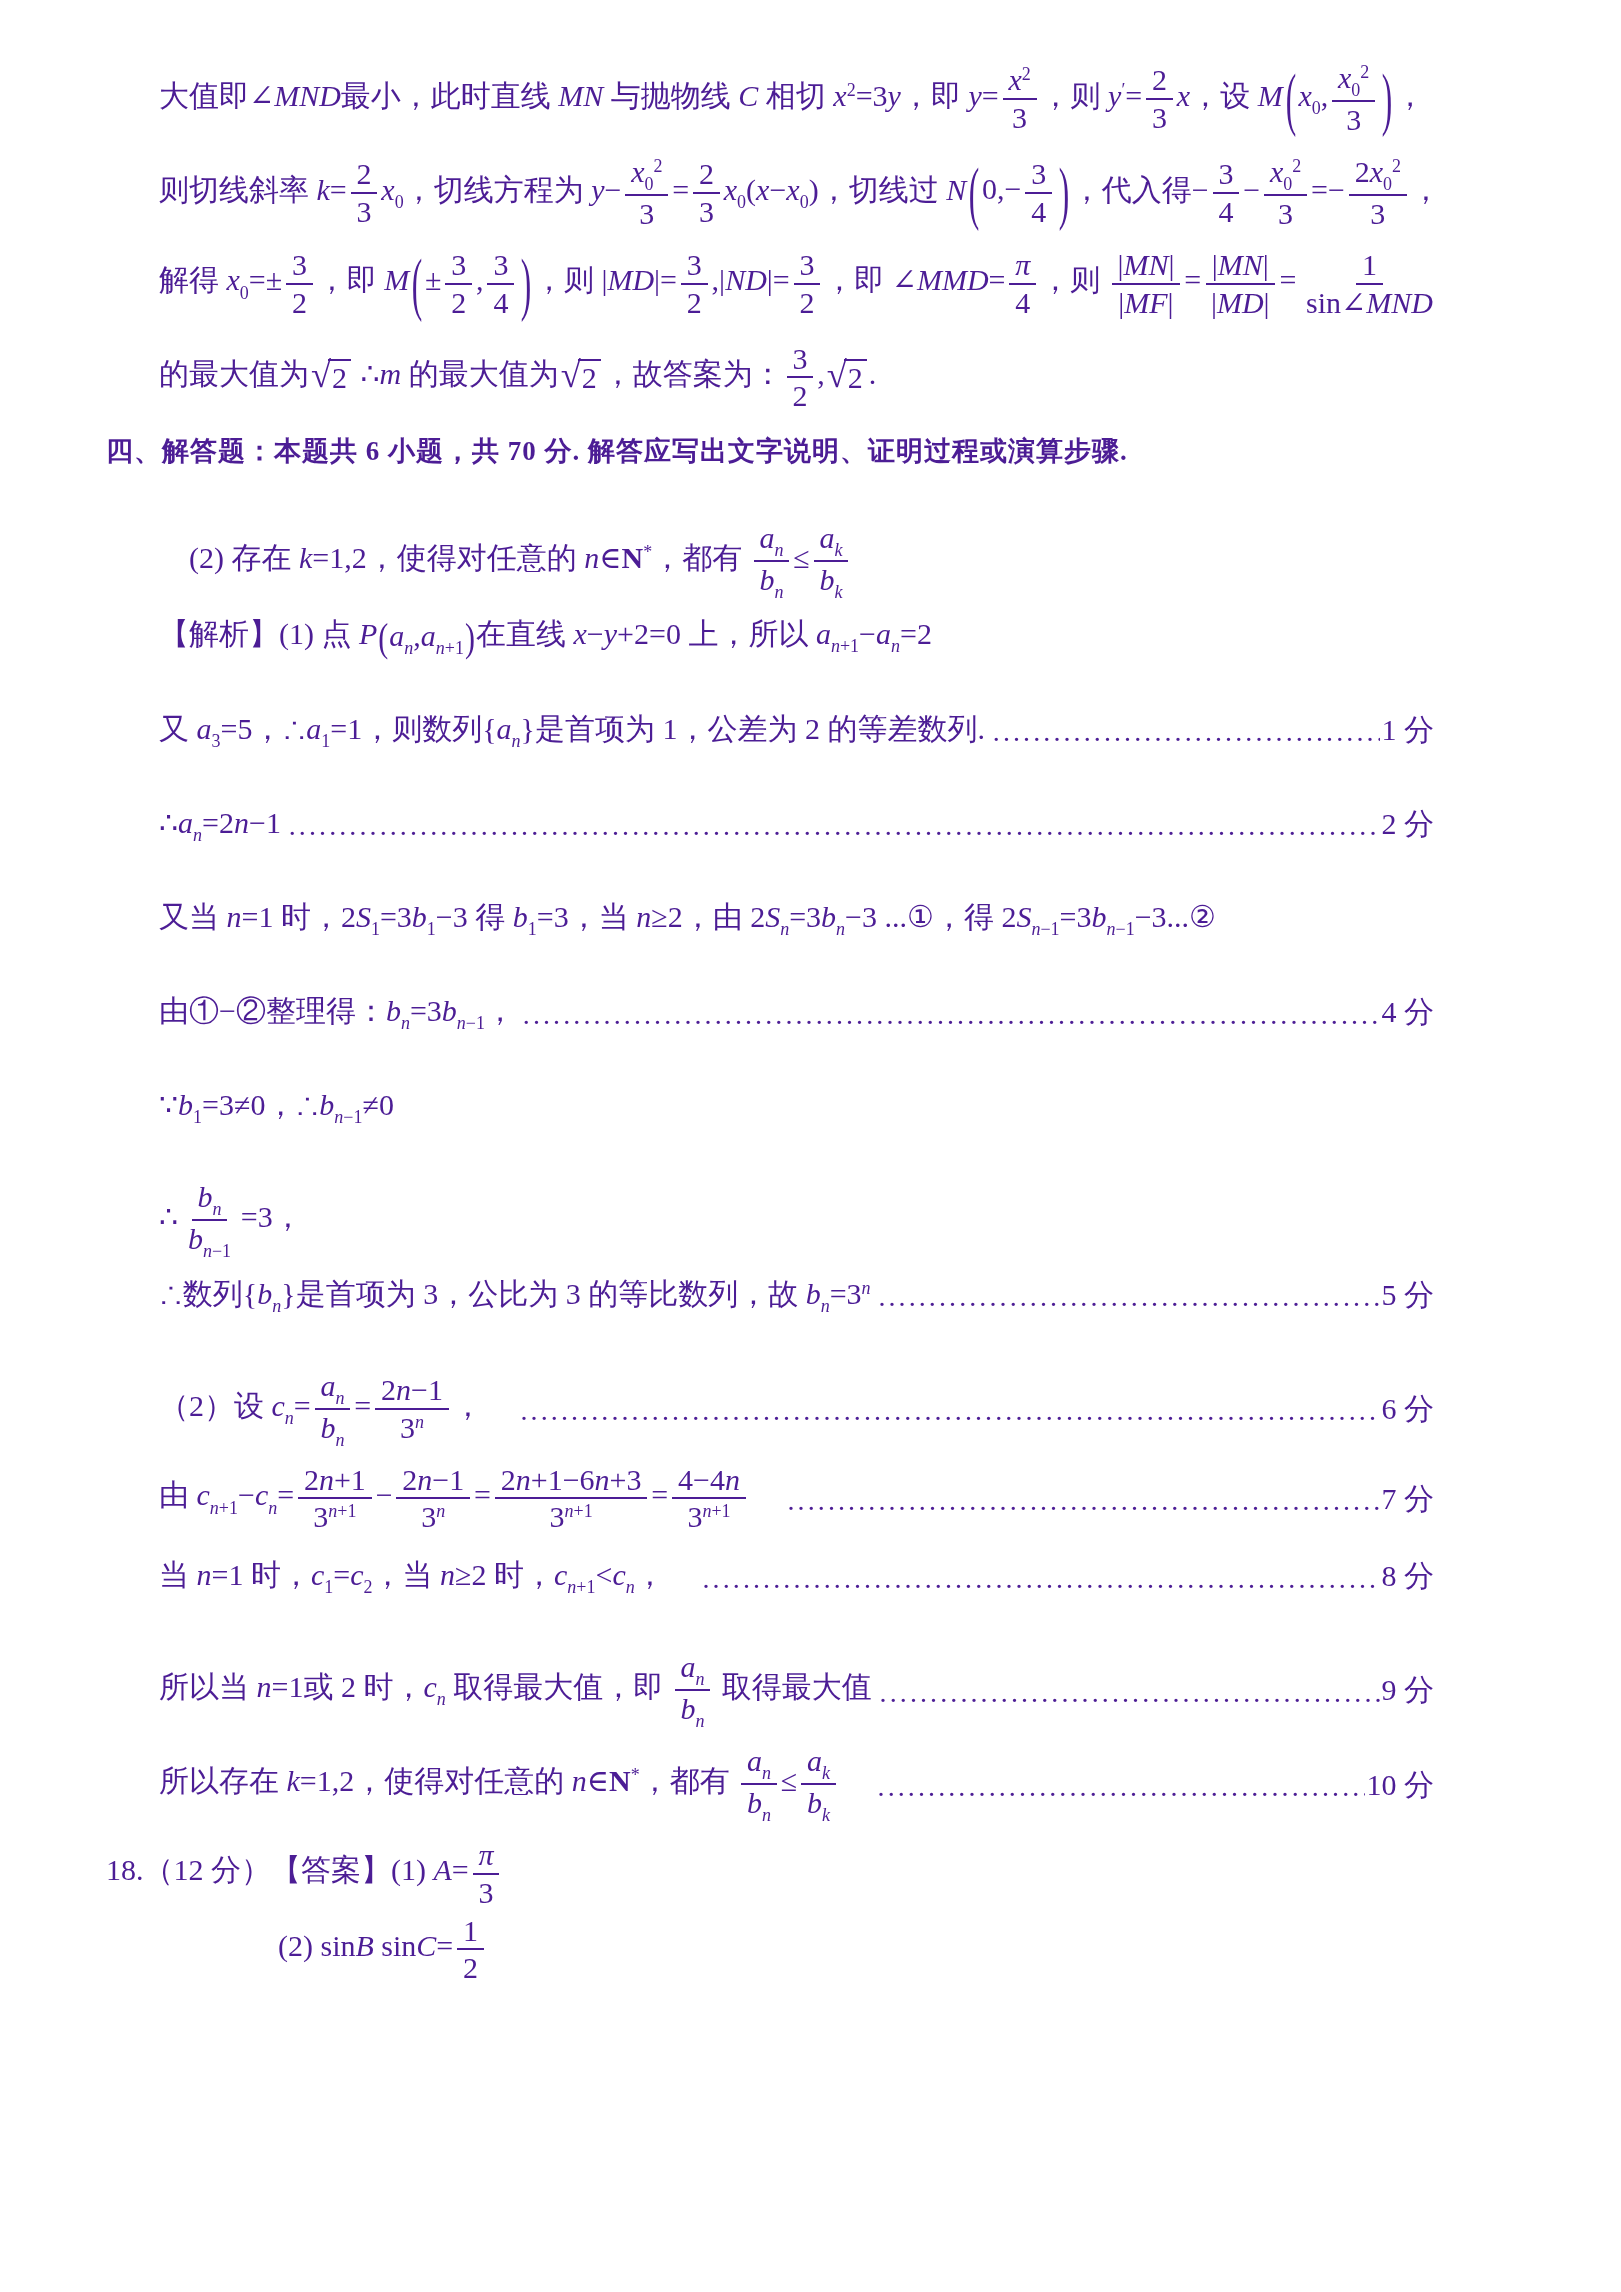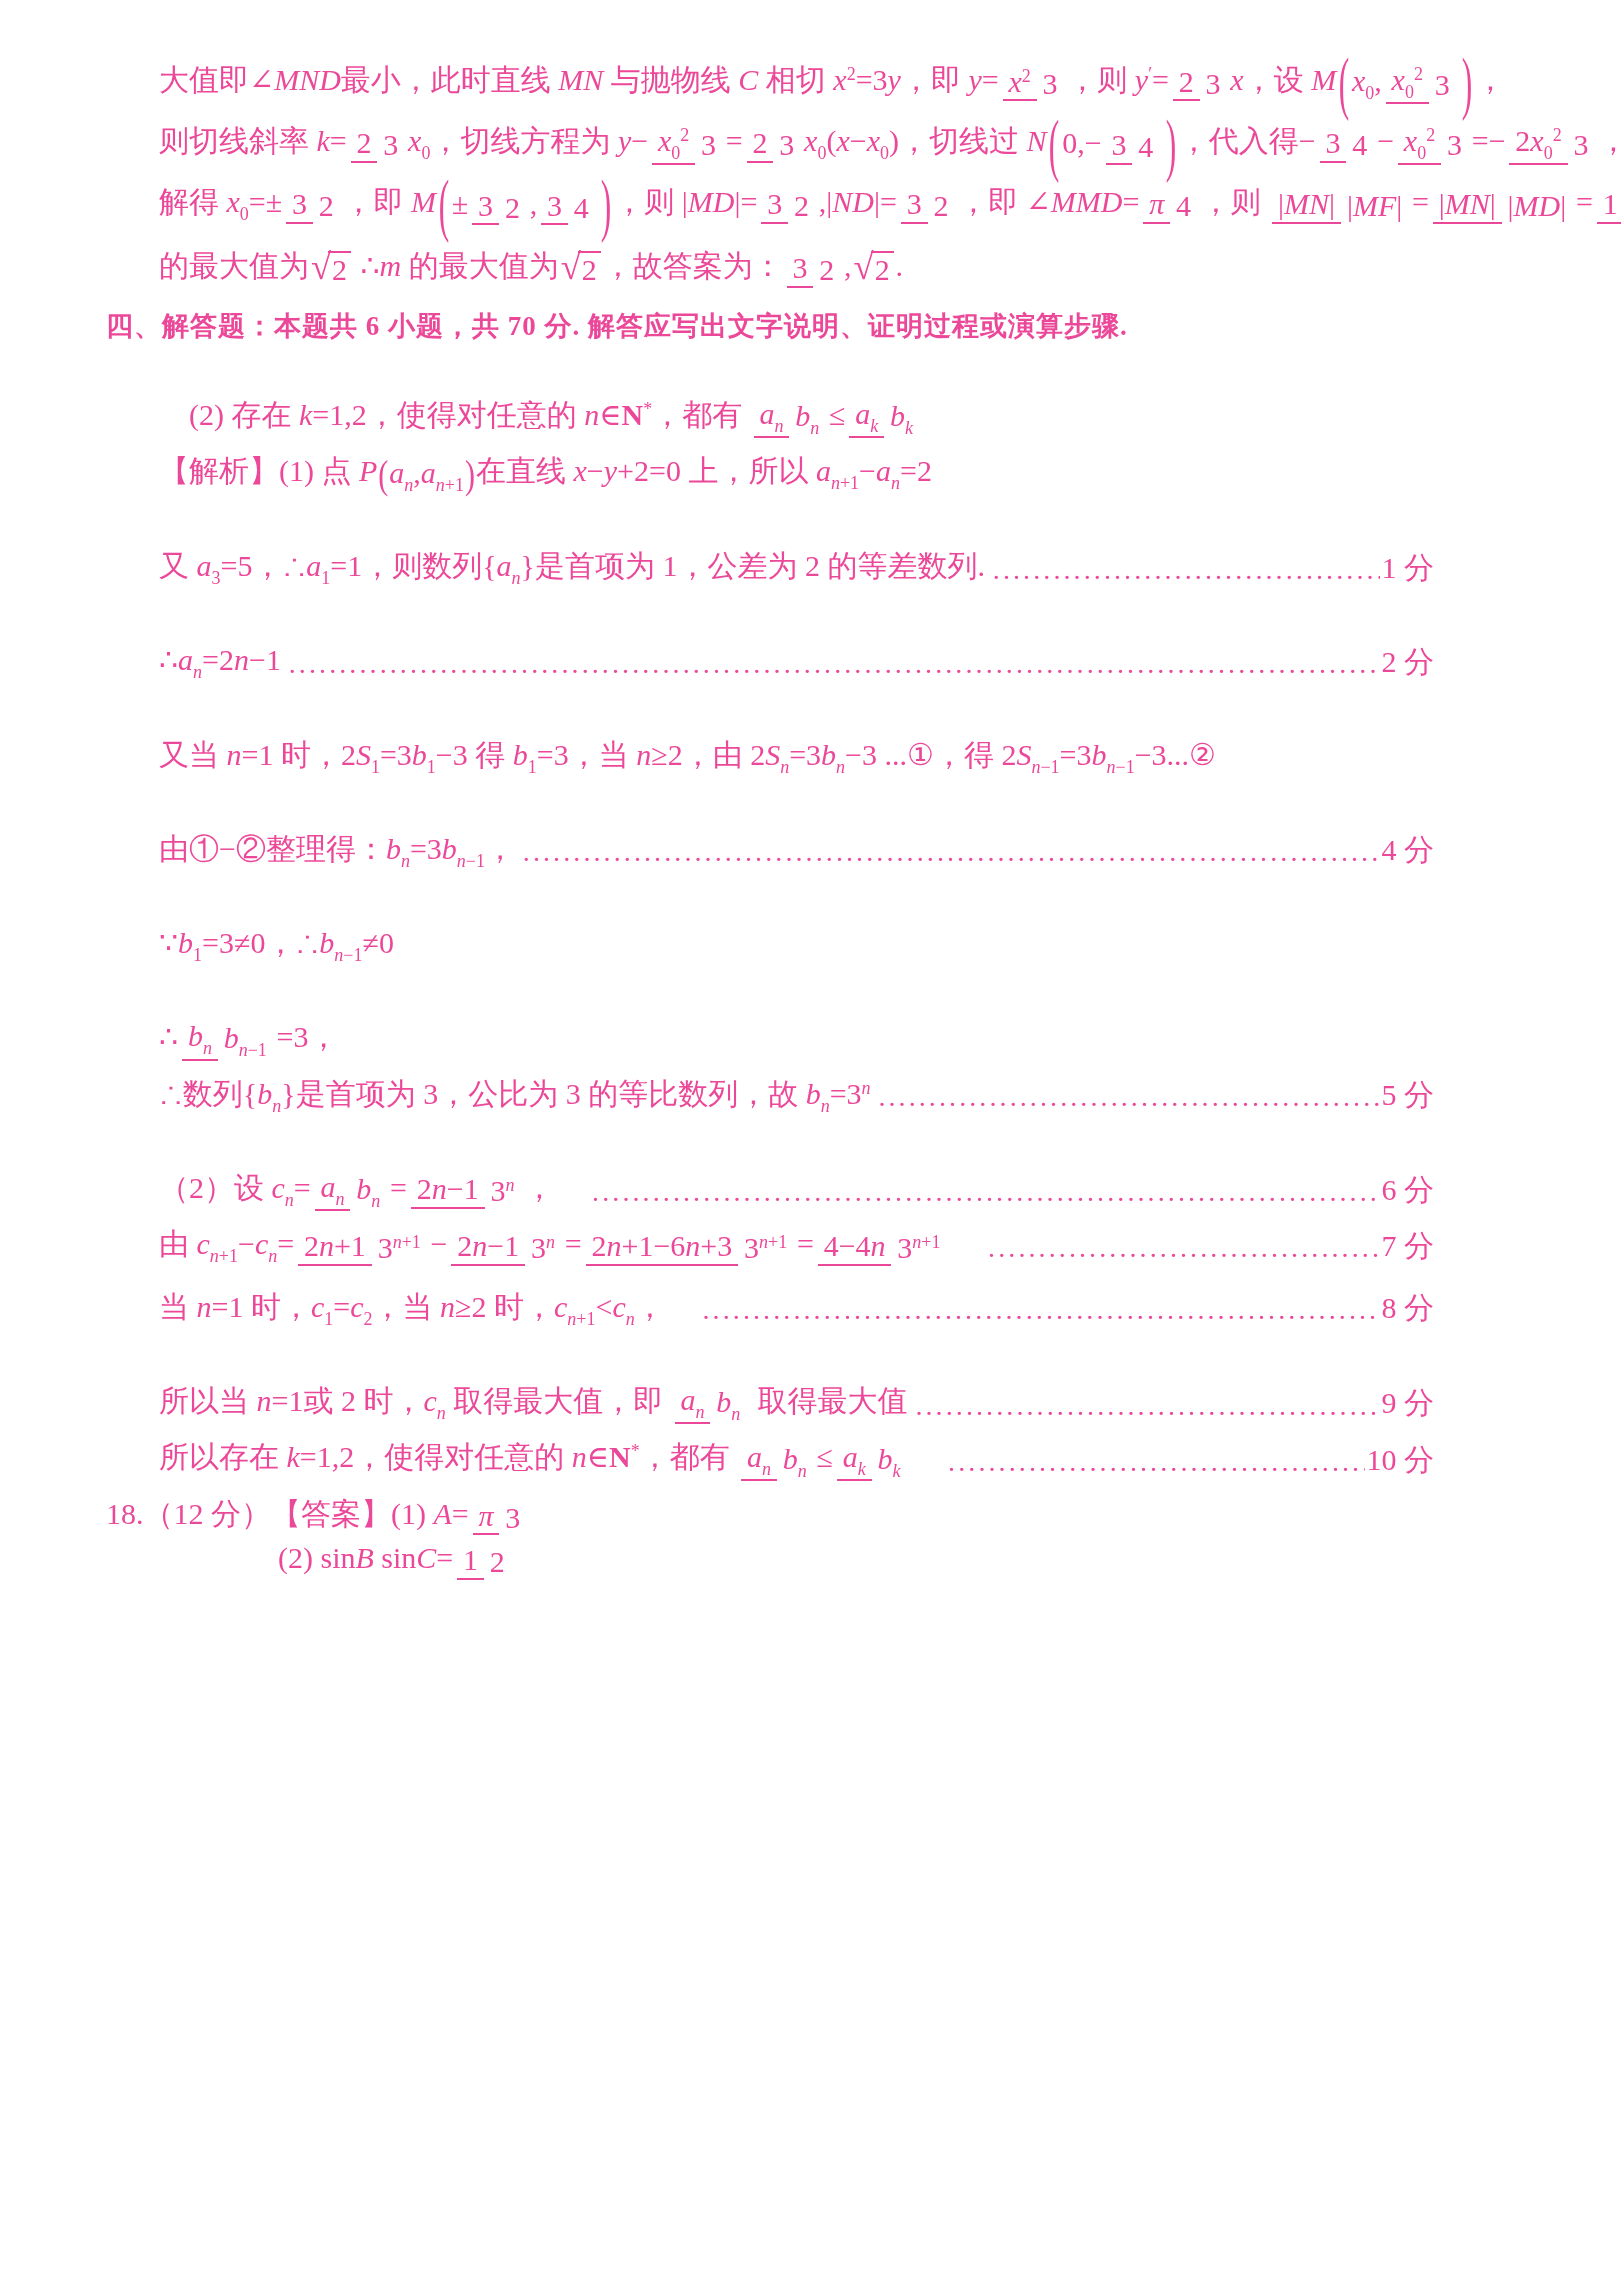--- a/index.html
+++ b/index.html
@@ -5,21 +5,21 @@
   html,body{margin:0;padding:0;background:#e8e8e8;}
   .page{
     position:relative;
     width:1621px;height:2293px;
     margin:0 auto;
     background:#ffffff;
     box-sizing:border-box;
     padding:61px 187px 29px 106px;
     overflow:hidden;
     font-family:"Liberation Serif","DejaVu Serif",serif;
-    color:#ec4899;
+    color:#4c1d95;
     font-size:30px;
   }
   .line{
     display:flex;
     align-items:center;
     white-space:pre;
     line-height:1.25;
   }
   .line .content{flex:0 0 auto;white-space:pre;}
   .line.heading{font-weight:bold;font-size:27px;letter-spacing:1px;}
@@ -33,21 +33,21 @@
     font-size:28px;
     transform:translateY(2px);
   }
   .score{flex:0 0 auto;white-space:nowrap;}
   
   .mi{font-style:italic;}
   .bf{font-weight:bold;}
   .msub{font-size:0.60em;line-height:1;vertical-align:-0.45em;}
   .msup{font-size:0.60em;line-height:1;vertical-align:0.55em;}
   .frac{
-    display:inline-flex;flex-direction:row;align-items:center;
+    display:inline-flex;flex-direction:column;align-items:center;
     vertical-align:middle;margin:0 3.9px;line-height:1.12;text-align:center;
   }
   .frac>.num{display:block;padding:0 5.9px 1px;border-bottom:2.4px solid currentColor;}
   .frac>.den{display:block;padding:1px 5.9px 0;}
   .sqrt{display:inline-flex;vertical-align:-2.9px;margin:0 2px;}
   .sqrt>.rad{font-size:1.22em;line-height:0.85;align-self:flex-start;margin-right:-2.9px;}
   .sqrt>.radbody{border-top:2.4px solid currentColor;align-self:flex-start;padding:1px 3.9px 0 3.9px;line-height:1.05;}
   .grp{display:inline-flex;align-items:center;vertical-align:middle;}
   .grp>.bigp{display:inline-block;line-height:1;font-weight:400;transform:scaleY(2.35) scaleX(1.05);margin:0 2.9px;}
   .grp.short>.bigp{transform:scaleY(1.35);margin:0 1px;}

